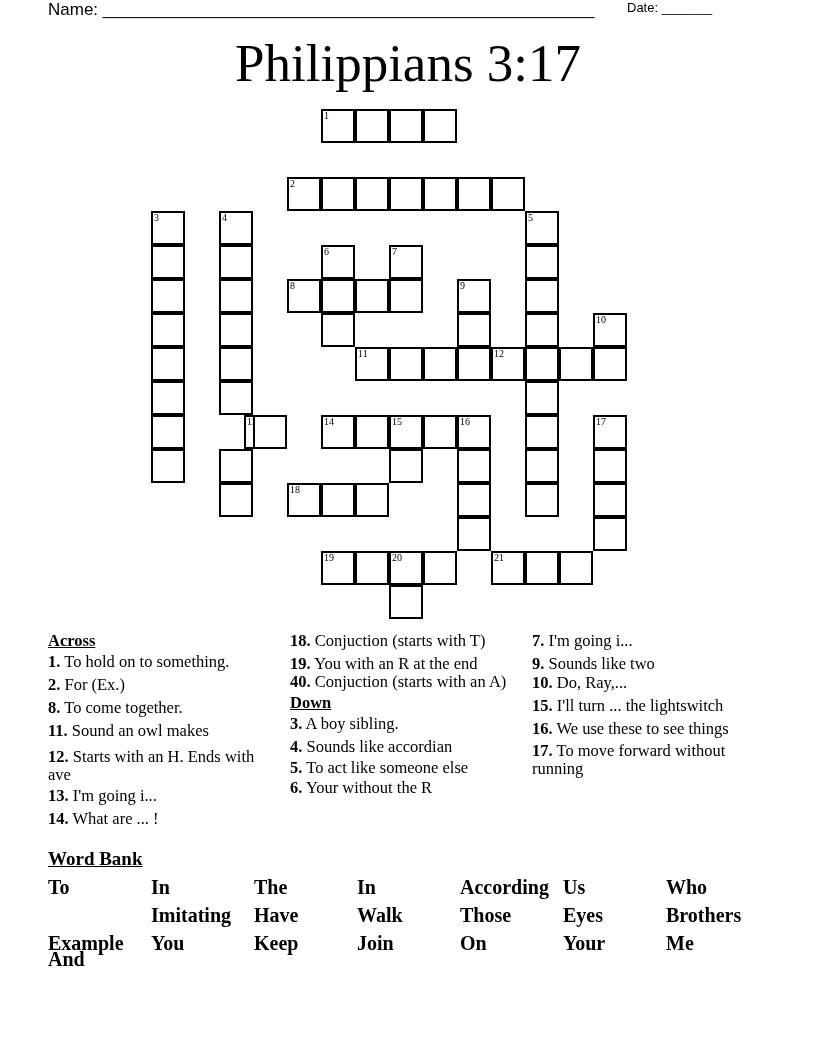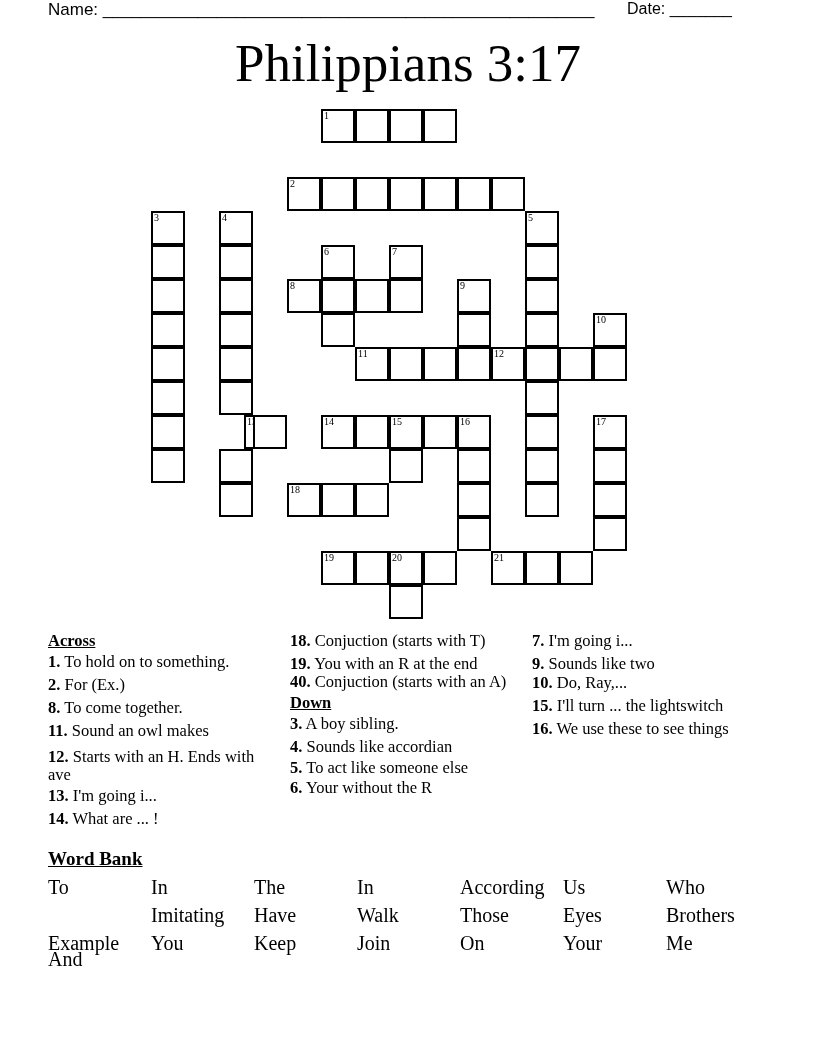--- a/index.html
+++ b/index.html
@@ -1,27 +1,27 @@
 <!DOCTYPE html>
 <html><head>
 <meta charset="utf-8">
 <style>
   html, body { margin:0; padding:0; background:#fff; }
   body { width:816px; height:1056px; position:relative; overflow:hidden; color:#000; }
   .header-line { position:absolute; top:0; left:48px; font-family:"Liberation Sans", sans-serif; font-size:17px; }
-  .date-line { position:absolute; top:0; left:627px; font-family:"Liberation Sans", sans-serif; font-size:16px; }
+  .date-line { position:absolute; top:0; left:627px; font-family:"Liberation Sans", sans-serif; font-size:13px; }
   .title { position:absolute; top:30px; left:0; width:816px; text-align:center; font-family:"Liberation Serif", serif; font-size:53px; line-height:66px; }
   .cell { position:absolute; width:34px; height:34px; box-sizing:border-box; border:2px solid #000; margin-left:-1px; margin-top:-1px; background:#fff; }
   .cell .num { position:absolute; top:0px; left:1px; font-family:"Liberation Serif", serif; font-size:10px; line-height:10px; }
   .clues { position:absolute; font-family:"Liberation Serif", serif; font-size:16.5px; line-height:19px; }
   .clue { margin-bottom:4px; }
   .clue b { font-weight:bold; }
   .clue-head { font-weight:bold; text-decoration:underline; margin-bottom:2px; }
   .wb-title { position:absolute; left:48px; top:848px; font-family:"Liberation Serif", serif; font-size:19px; font-weight:bold; text-decoration:underline; }
-  .wb-word { position:absolute; font-family:"Liberation Serif", serif; font-size:20px; line-height:24px; }
+  .wb-word { position:absolute; font-family:"Liberation Serif", serif; font-size:20px; line-height:24px;font-weight:bold; }
 </style>
 </head>
 <body>
 
 <div class="header-line">Name: ____________________________________________________</div>
 <div class="date-line">Date: _______</div>
 <div class="title">Philippians 3:17</div>
 
 <div id="grid">
     <div class="cell" style="left: 322px; top: 110px;">
@@ -168,20 +168,21 @@
   <div class="clue" style="margin-bottom:1px"><b>5.</b> <span>To act like someone else</span></div>
   <div class="clue"><b>6.</b> <span>Your without the R</span></div>
 </div>
 
 <div class="clues" style="left:532px; top:631px; width:225px;">
   <div class="clue"><b>7.</b> <span>I'm going i...</span></div>
   <div class="clue" style="margin-bottom:0"><b>9.</b> <span>Sounds like two</span></div>
   <div class="clue"><b>10.</b> <span>Do, Ray,...</span></div>
   <div class="clue"><b>15.</b> <span>I'll turn ... the lightswitch</span></div>
   <div class="clue"><b>16.</b> <span>We use these to see things</span></div>
+  <div class="clue" style="line-height:18px;"><b>17.</b> <span>To move forward without running</span></div>
 </div>
 
 <div class="wb-title">Word Bank</div>
 <div id="wordbank">
     <span class="wb-word" style="left: 48px; top: 875px;">To</span>
     <span class="wb-word" style="left: 151px; top: 875px;">In</span>
     <span class="wb-word" style="left: 254px; top: 875px;">The</span>
     <span class="wb-word" style="left: 357px; top: 875px;">In</span>
     <span class="wb-word" style="left: 460px; top: 875px;">According</span>
     <span class="wb-word" style="left: 563px; top: 875px;">Us</span>

